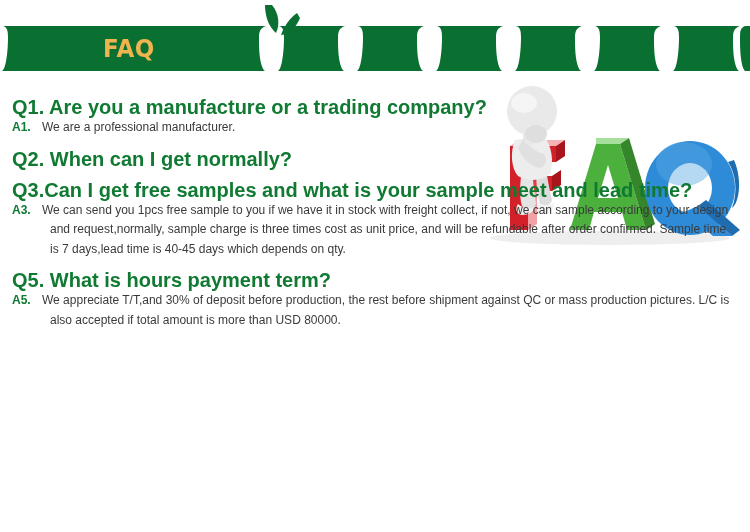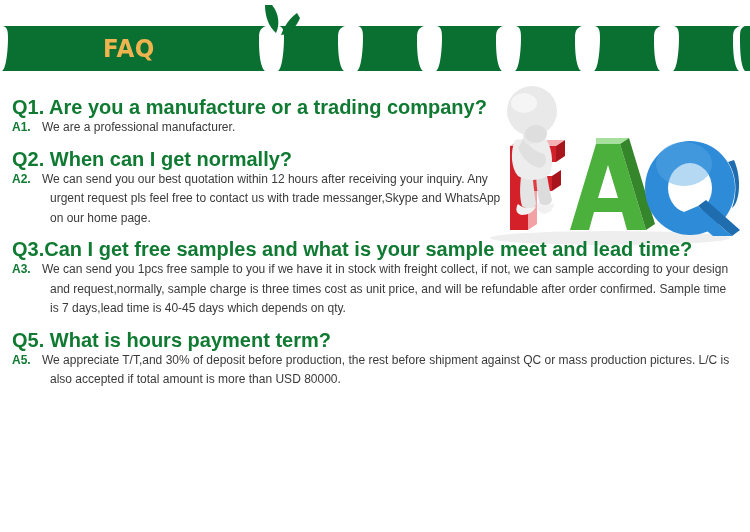--- a/index.html
+++ b/index.html
@@ -177,21 +177,20 @@
 
 <div id="faq-list">
 
   <div class="faq-block narrow">
     <p class="faq-question">Q1. Are you a manufacture or a trading company?</p>
     <p class="faq-answer"><span class="ans-tag">A1.</span><span class="ans-text">We are a professional manufacturer.</span></p>
   </div>
 
   <div class="faq-block narrow">
     <p class="faq-question">Q2. When can I get normally?</p>
-    <p class="faq-answer"><span class="ans-tag">A2.</span><span class="ans-text">We can send you our best quotation within 12 hours after receiving your inquiry. Any urgent request pls feel free to contact us with trade messanger,Skype and WhatsApp on our home page.</span></p>
   </div>
 
   <div class="faq-block wide">
     <p class="faq-question">Q3.Can I get free samples and what is your sample meet and lead time?</p>
     <p class="faq-answer"><span class="ans-tag">A3.</span><span class="ans-text">We can send you 1pcs free sample to you if we have it in stock with freight collect, if not, we can sample according to your design and request,normally, sample charge is three times cost as unit price, and will be refundable after order confirmed. Sample time is 7 days,lead time is 40-45 days which depends on qty.</span></p>
   </div>
 
 
   <div class="faq-block wide">
     <p class="faq-question">Q5. What is hours payment term?</p>

